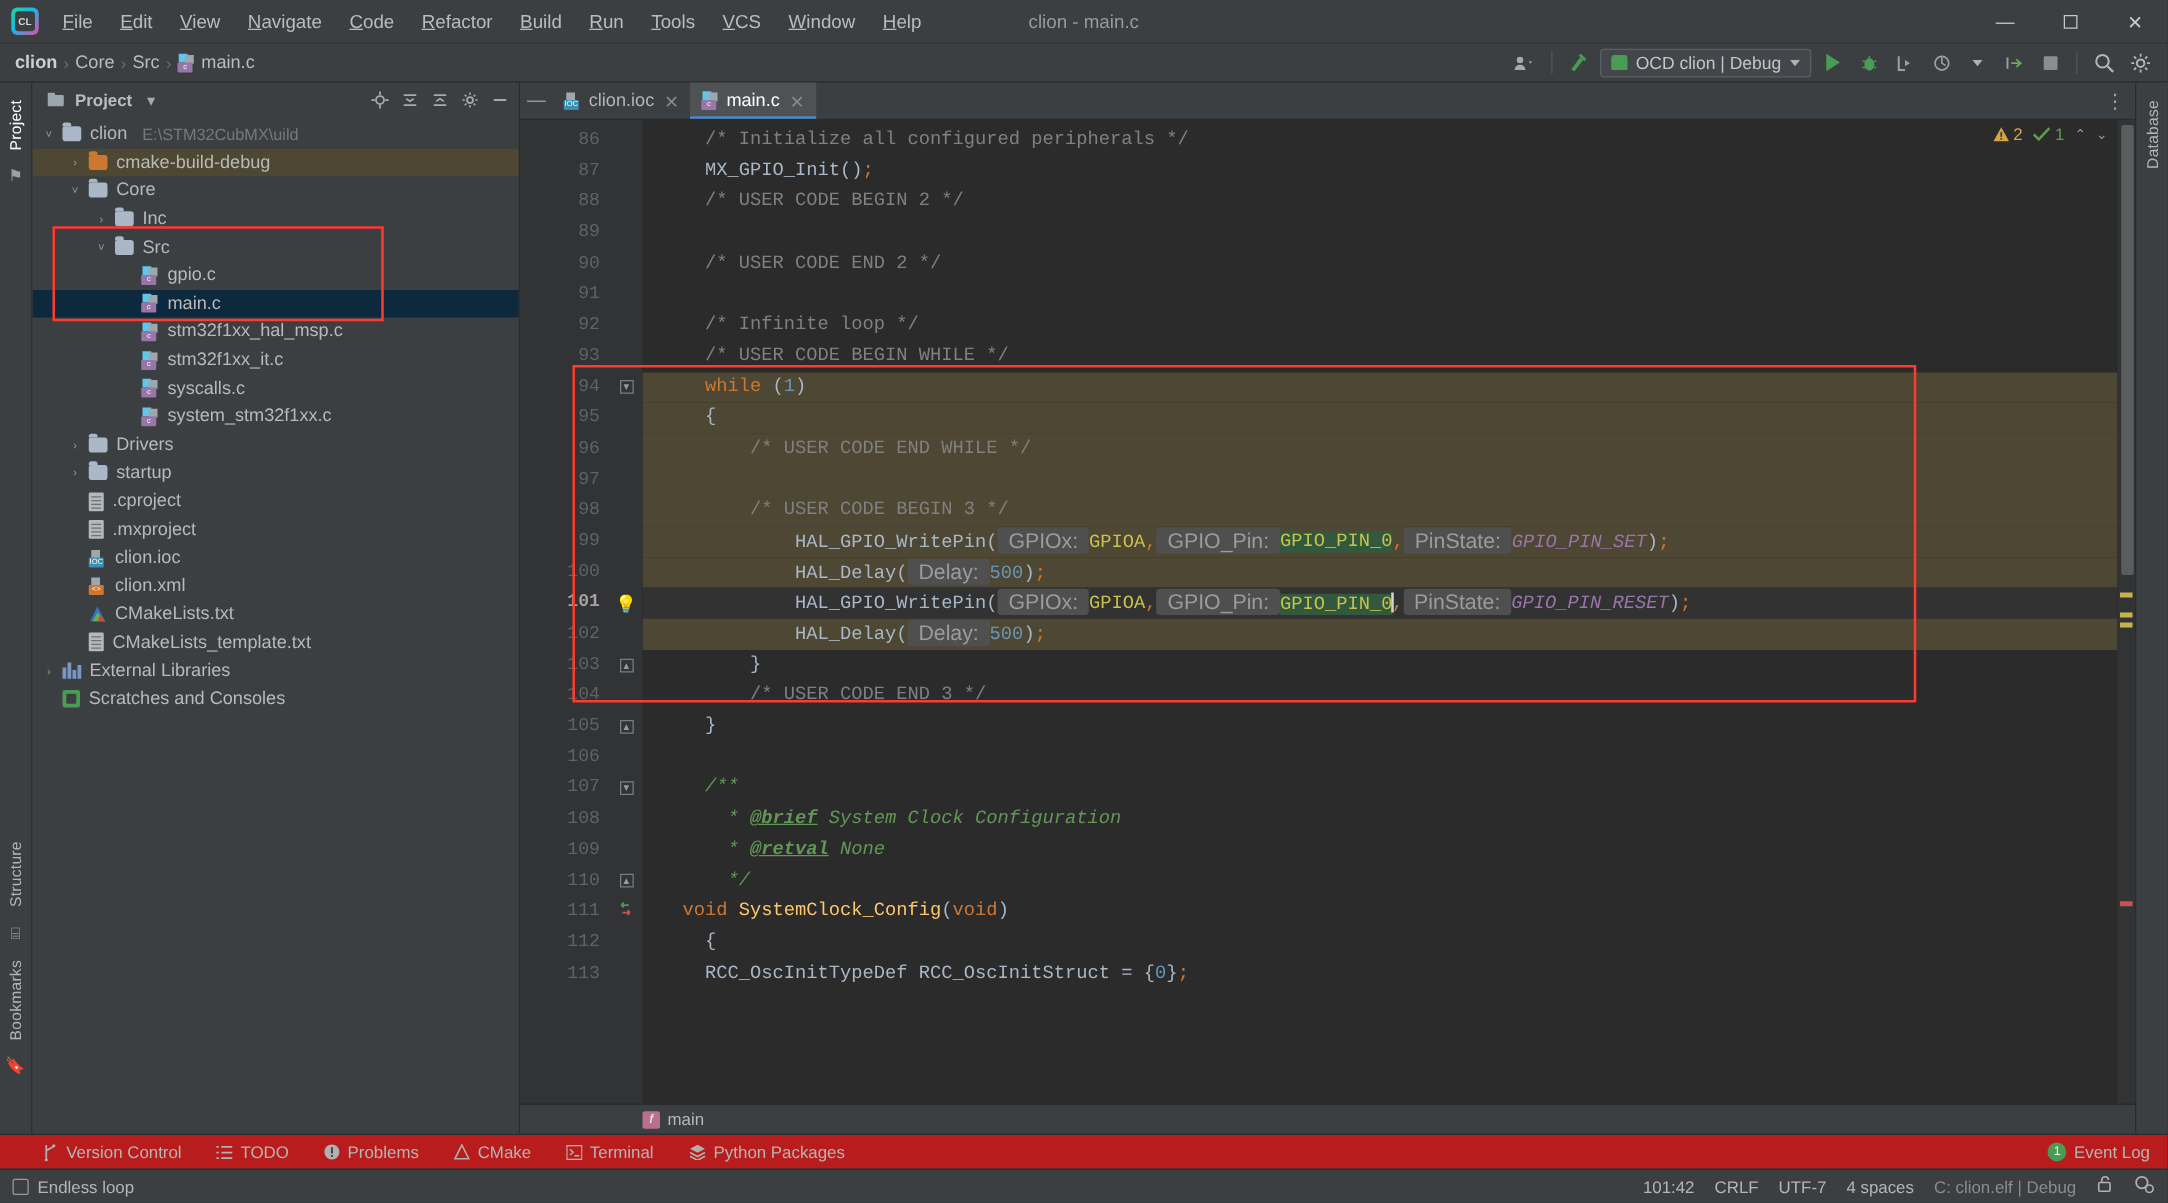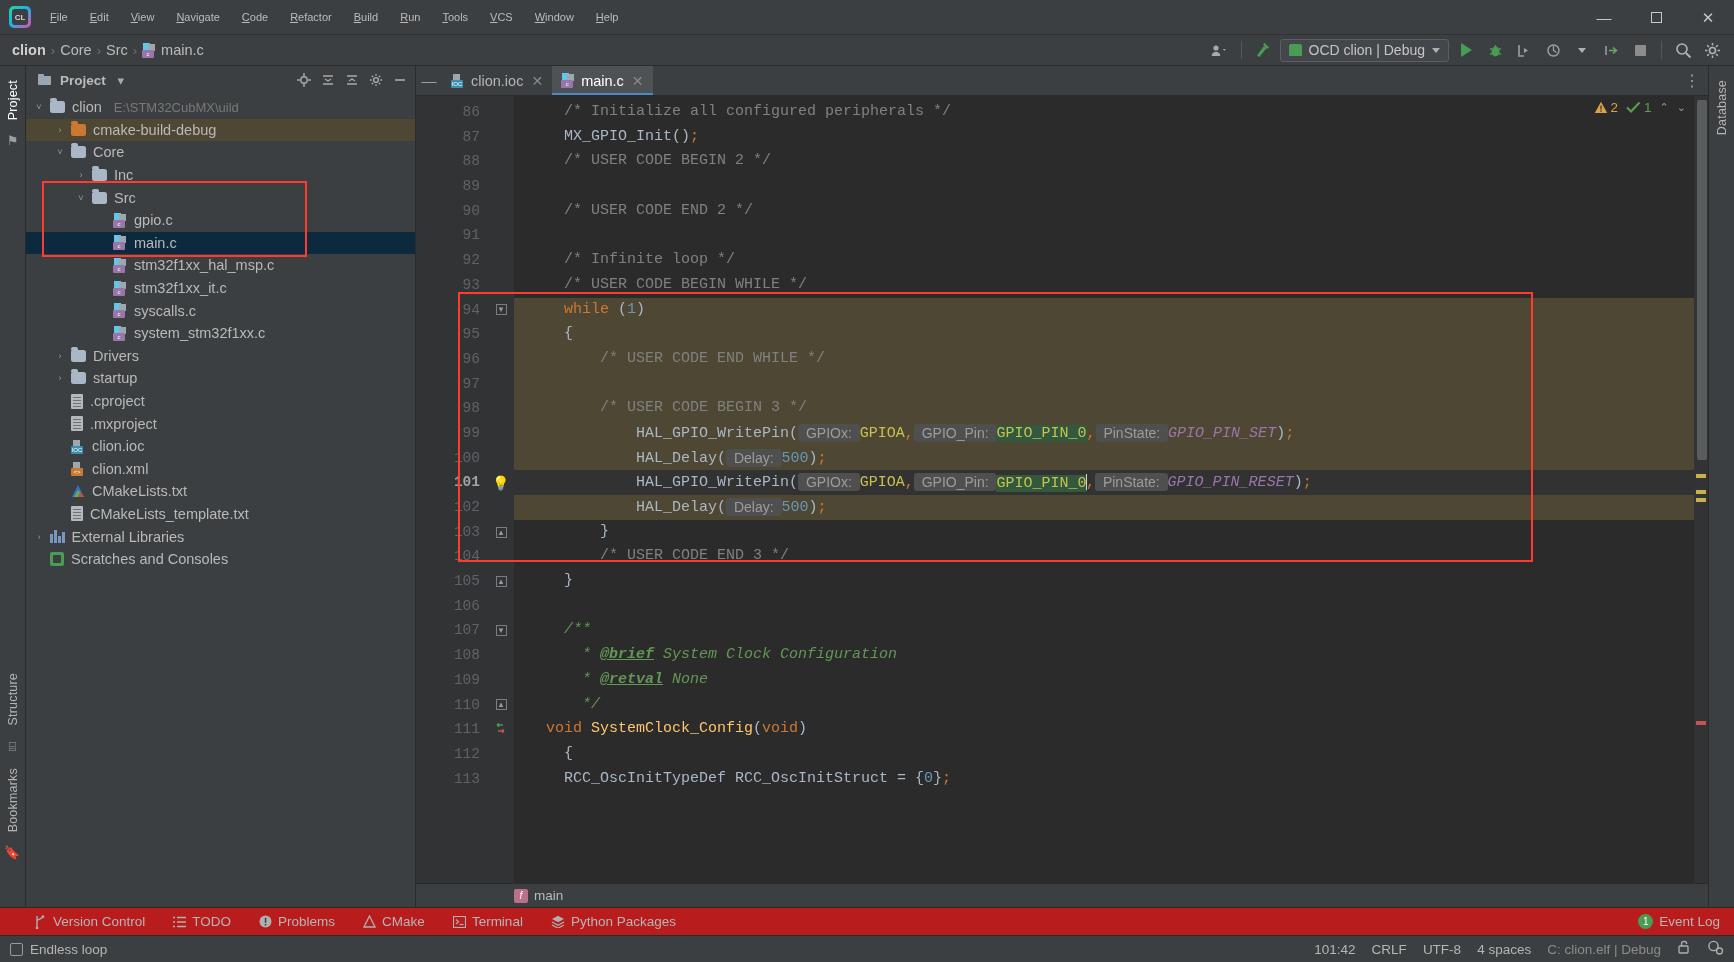--- a/index.html
+++ b/index.html
@@ -22,21 +22,21 @@
     border-radius: 5px; background: #21d789;
     background: linear-gradient(135deg,#22d88f 0%,#19b5e8 45%,#e949a3 100%);
     position: relative; flex: 0 0 22px;
   }
   .logo::after {
     content: "CL"; position: absolute; inset: 3px; background: #3c3f41; border-radius: 3px;
     color: #d6d6d6; font-size: 8px; font-weight: bold; display: flex; align-items: center; justify-content: center;
   }
   .menu { display: flex; align-items: center; height: 100%; }
   .menu-item {
-    padding: 0 11px; font-size: 11px; color: #bbbbbb; line-height: 35px; cursor: default;
+    padding: 0 11px; font-size: 15px; color: #bbbbbb; line-height: 35px; cursor: default;
   }
   .menu-item u { text-decoration: underline; }
   .win-title {
     position: absolute; left: 0; right: 0; text-align: center; font-size: 15px; color: #9a9a9a;
     pointer-events: none;
   }
   .win-ctrl { margin-left: auto; display: flex; height: 100%; z-index: 2; }
   .wc {
     width: 52px; height: 35px; display: flex; align-items: center; justify-content: center;
     font-size: 15px; color: #c8c8c8;
@@ -190,21 +190,21 @@
   .c-docs    { color: #629755; font-style: italic; }
   .c-doctag  { color: #629755; font-style: italic; text-decoration: underline; font-weight: bold; }
   .c-kw      { color: #cc7832; }
   .c-num     { color: #6897bb; }
   .c-fn      { color: #ffc66d; }
   .c-txt     { color: #a9b7c6; }
   .c-macro   { color: #9876aa; font-style: italic; }
   .c-const   { color: #c9c14e; }
   .c-semi    { color: #cc7832; }
   .hint {
-    background: #4f4f4f; color: #9c9c9c; font-size: 14px; border-radius: 3px;
+    background: #4f4f4f; color: #9c9c9c; font-size: 17px; border-radius: 3px;
     padding: 1px 4px; font-family: "Liberation Sans", sans-serif; vertical-align: middle;
   }
   .usage-hl { background: #32593d; }
   .caret-bar { display: inline-block; width: 1.5px; height: 16px; background: #d4d4d4; vertical-align: -3px; margin: 0 -1px; }
 
   
   .inspect-widget {
     position: absolute; top: 4px; right: 22px; display: flex; align-items: center; gap: 8px;
     font-size: 13.5px; color: #b0b0b0; z-index: 10; background: transparent;
   }
@@ -273,20 +273,21 @@
         <div class="menu-item"><u>N</u>avigate</div>
         <div class="menu-item"><u>C</u>ode</div>
         <div class="menu-item"><u>R</u>efactor</div>
         <div class="menu-item"><u>B</u>uild</div>
         <div class="menu-item"><u>R</u>un</div>
         <div class="menu-item"><u>T</u>ools</div>
         <div class="menu-item"><u>V</u>CS</div>
         <div class="menu-item"><u>W</u>indow</div>
         <div class="menu-item"><u>H</u>elp</div>
       </div>
+    <div class="win-title">clion - main.c</div>
     <div class="win-ctrl">
       <div class="wc">—</div>
       <div class="wc">
         <span style="display:inline-block;width:11px;height:11px;border:1.4px solid #c8c8c8;"></span>
       </div>
       <div class="wc close">✕</div>
     </div>
   </div>
 
   <div class="navbar">
@@ -787,21 +788,21 @@
     </div>
 
   <div class="status">
     <div class="left">
       <span class="sq-ic"></span>
       <span>Endless loop</span>
     </div>
     <div class="right">
       <span>101:42</span>
       <span>CRLF</span>
-      <span>UTF-8</span>
+      <span>UTF-7</span>
       <span>4 spaces</span>
       <span class="dim">C: clion.elf | Debug</span>
       <span>
         <svg width="14" height="15" viewBox="0 0 14 15">
             <rect x="2" y="6" width="9" height="7" rx="1" stroke="#b0b0b0" stroke-width="1.3" fill="none"></rect>
             <path d="M4.5 6V4a2.6 2.6 0 0 1 5.2 0" stroke="#b0b0b0" stroke-width="1.3" fill="none"></path>
           </svg>
       </span>
       <span>
         <svg width="17" height="15" viewBox="0 0 17 15">

